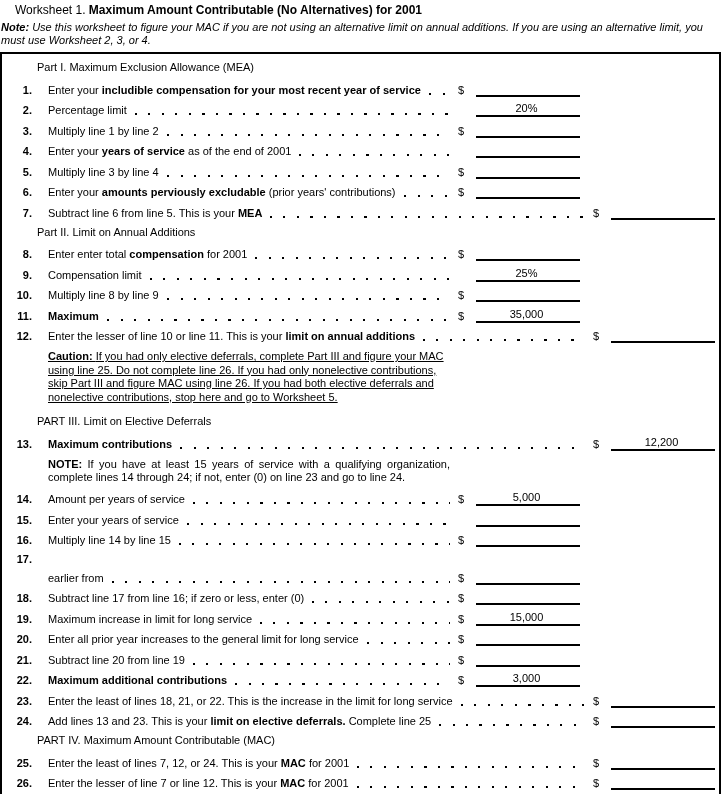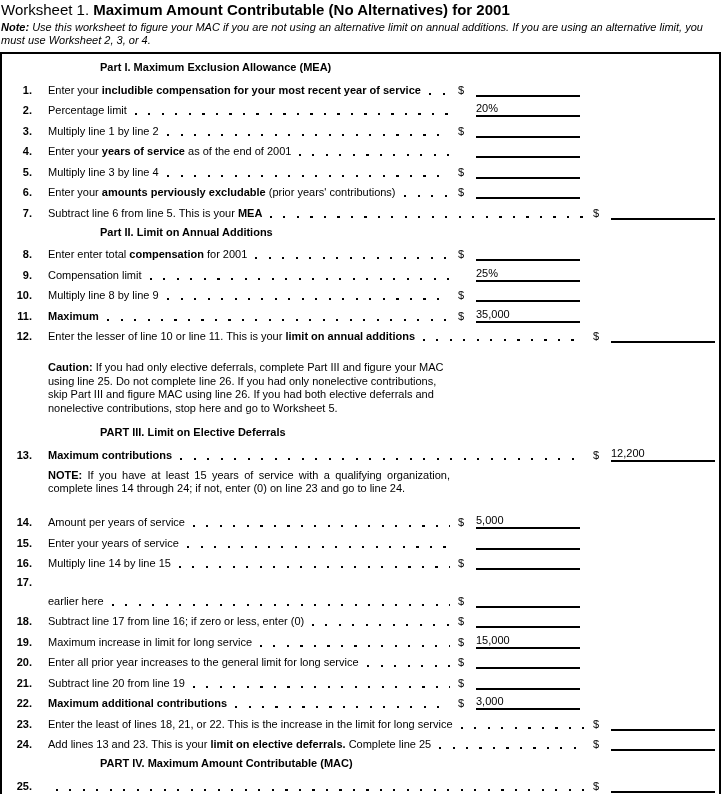--- a/index.html
+++ b/index.html
@@ -5,64 +5,64 @@
   html,body { margin:0; padding:0; background:#fff; }
   body {
     width:721px; height:794px;
     font-family:"Liberation Sans", sans-serif;
     font-size:11px; color:#000;
     overflow:hidden;
   }
   .page { width:721px; }
 
   
-  .title { padding:2px 0 0 1px; font-size:15px; line-height:16px; }
+  .title { padding:2px 0 0 15px; font-size:12px; line-height:16px; }
   .title .t-main { font-weight:bold; }
   .topnote { font-style:italic; line-height:13px; padding:3px 15px 0 1px; margin-bottom:5px; }
   .topnote b { font-style:italic; }
 
   
   .box {
     border:2px solid #000;
     border-bottom-width:4px;
     padding:3px 0 2px 0;
     box-sizing:border-box;
   }
 
-  .part { font-weight:bold; padding:4px 0 4px 98px; line-height:13px; }
+  .part { font-weight:normal; padding:4px 0 4px 35px; line-height:13px; }
 
   .row { display:flex; align-items:flex-end; min-height:20.5px; padding-bottom:2px; box-sizing:border-box; }
   .row.firstline { min-height:17px; padding-bottom:0; }
   .num { flex:0 0 30px; text-align:right; font-weight:bold; margin-right:16px; line-height:13px; }
   .desc { flex:0 1 auto; max-width:505px; line-height:13px; }
   .desc b { font-weight:bold; }
 
   .dots { flex:1 1 10px; min-width:8px; height:12px; position:relative; margin:0 2px 2px 6px; align-self:flex-end; }
   .dots::after {
     content:""; position:absolute; left:2px; right:2px; bottom:0; height:2px;
     background:repeating-linear-gradient(to right, #000 0 2px, transparent 2px 13.5px);
   }
 
   .dollar { flex:0 0 auto; margin-left:4px; line-height:13px; }
   .dollar.nodollar { visibility:hidden; }
 
   .amt {
     flex:0 0 104px; margin-left:12px;
     border-bottom:2px solid #000;
-    text-align:left; padding:0 3px 1px 0;
+    text-align:center; padding:0 3px 1px 0;
     line-height:12px; min-height:13px; box-sizing:border-box;
   }
 
   .row.inner .endpad { flex:0 0 139px; }
   .row.outer .endpad { flex:0 0 4px; }
 
   .para { margin:5px 0 5px 46px; line-height:13.5px; width:402px; }
   .para b { font-weight:bold; }
-  .para.caution { margin-top:16px; margin-bottom:7px; }
-  .para.note { text-align:justify; margin-top:5px; margin-bottom:15px; }
+  .para.caution { margin-top:5px; margin-bottom:7px;text-decoration:underline; }
+  .para.note { text-align:justify; margin-top:5px; margin-bottom:3px; }
 </style>
 </head>
 <body>
 
 <div class="page">
   <div class="title">
     <span>Worksheet 1.</span>
     <span class="t-main">Maximum Amount Contributable (No Alternatives) for 2001</span>
   </div>
   <div class="topnote">
@@ -203,21 +203,21 @@
           <div class="dots"></div>
           <div class="dollar">$</div>
           <div class="amt"></div>
           <div class="endpad"></div>
         </div>
         <div class="row inner firstline">
           <div class="num">17.</div>
         </div>
         <div class="row inner">
           <div class="num"></div>
-          <div class="desc">earlier here</div>
+          <div class="desc">earlier from</div>
           <div class="dots"></div>
           <div class="dollar">$</div>
           <div class="amt"></div>
           <div class="endpad"></div>
         </div>
         <div class="row inner">
           <div class="num">18.</div>
           <div class="desc"><span>Subtract line 17 from line 16; if zero or less, enter (0)</span></div>
           <div class="dots"></div>
           <div class="dollar">$</div>
@@ -268,20 +268,21 @@
           <div class="num">24.</div>
           <div class="desc"><span>Add lines 13 and 23. This is your </span><b>limit on elective deferrals.</b><span> Complete line 25</span></div>
           <div class="dots"></div>
           <div class="dollar">$</div>
           <div class="amt"></div>
           <div class="endpad"></div>
         </div>
         <div class="part">PART IV. Maximum Amount Contributable (MAC)</div>
         <div class="row outer">
           <div class="num">25.</div>
+          <div class="desc"><span>Enter the least of lines 7, 12, or 24. This is your </span><b>MAC</b><span> for 2001</span></div>
           <div class="dots"></div>
           <div class="dollar">$</div>
           <div class="amt"></div>
           <div class="endpad"></div>
         </div>
         <div class="row outer">
           <div class="num">26.</div>
           <div class="desc"><span>Enter the lesser of line 7 or line 12. This is your </span><b>MAC</b><span> for 2001</span></div>
           <div class="dots"></div>
           <div class="dollar">$</div>

